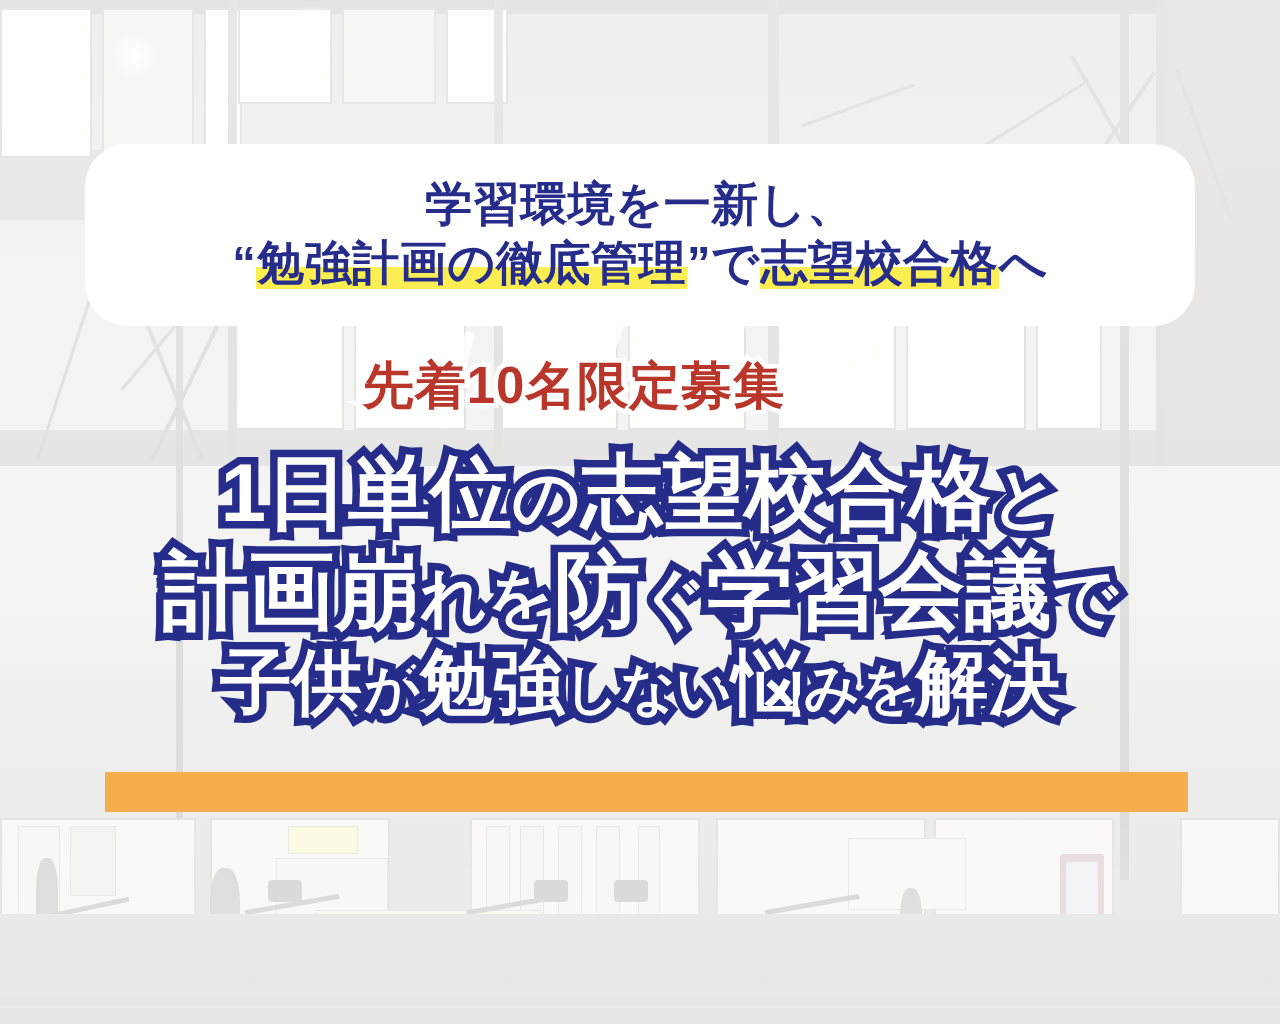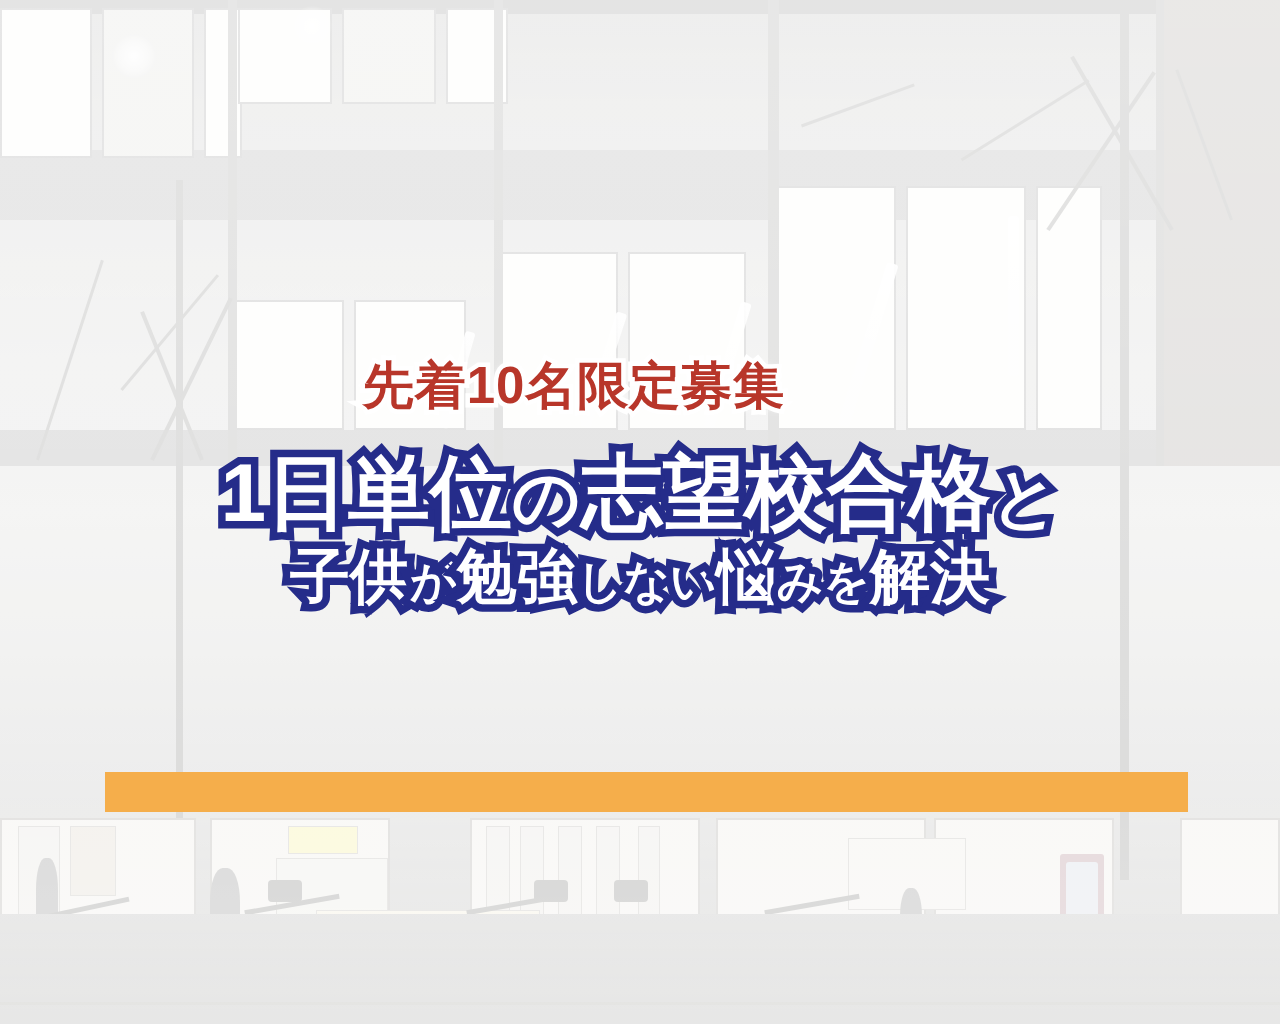--- a/index.html
+++ b/index.html
@@ -230,21 +230,21 @@
     letter-spacing: 0px;
     line-height: 1.0;
     white-space: nowrap;
     -webkit-text-stroke: 15px #252C8A;
     paint-order: stroke fill;
     margin: 0 0 13px 0;
   }
   .big-line:last-child { margin-bottom: 0; }
   .big-line.b1 { font-size: 82px; }
   .big-line.b2 { font-size: 86px; }
-  .big-line.b3 { font-size: 60px; }
+  .big-line.b3 { font-size: 72px; }
   .kana-sm { font-size: 0.76em; }
   .kana-md { font-size: 0.82em; }
 </style>
 </head>
 <body>
 
 <div id="stage">
 
   <div class="bg-photo">
 
@@ -357,26 +357,31 @@
 
     <div class="plinth"></div>
     <div class="mullion" style="left:0; top:1002px; width:1280px; height:3px; background:#95958f;"></div>
 
     <div class="bg-wash"></div>
     <div class="bg-wash-2"></div>
   </div>
 
   <div class="content">
 
+    <div class="headline-card">
+      <div class="card-line l1">学習環境を一新し、</div>
+      <div class="card-line l2"><span>“</span><span class="hl-yellow">勉強計画の徹底管理</span><span>”で</span><span class="hl-yellow">志望校合格</span><span>へ</span></div>
+    </div>
 
     <div class="red-line">先着10名限定募集</div>
 
     <div class="orange-bar"></div>
 
     <div class="main-head">
       <div class="big-line b1"><span>1日単位</span><span class="kana-md">の</span><span>志望校合格</span><span class="kana-md">と</span></div>
 
+      <div class="big-line b2"><span>計画崩</span><span class="kana-sm">れを</span><span>防</span><span class="kana-sm">ぐ</span><span>学習会議</span><span class="kana-sm">で</span></div>
 
       <div class="big-line b3"><span>子供</span><span class="kana-sm">が</span><span>勉強</span><span class="kana-sm">しない</span><span>悩</span><span class="kana-sm">みを</span><span>解決</span></div>
     </div>
 
   </div>
 </div>
 
 </body></html>

